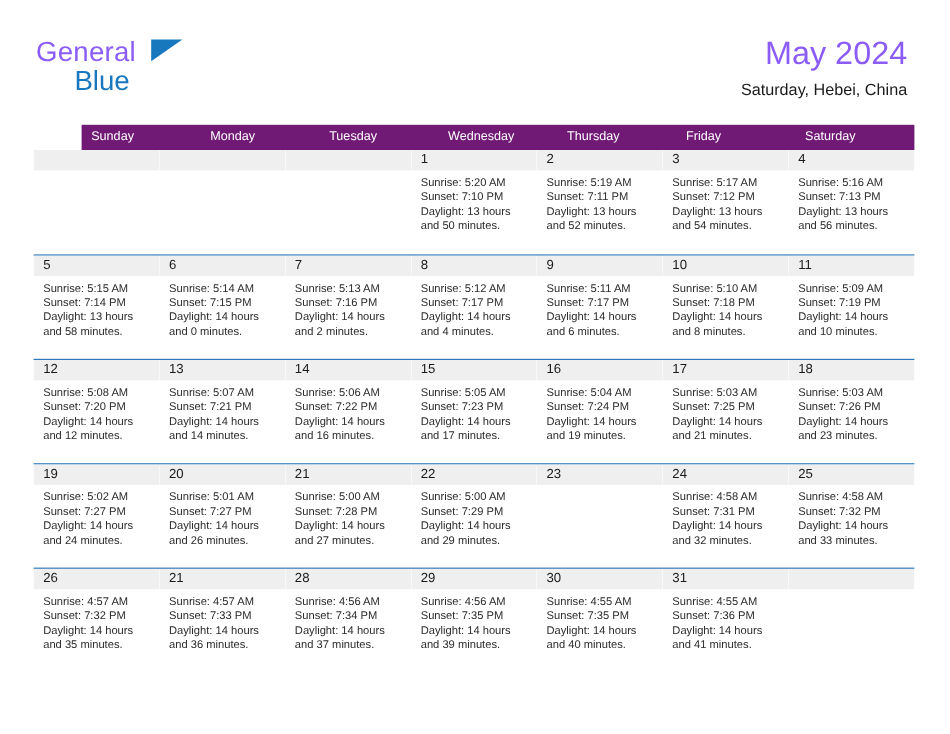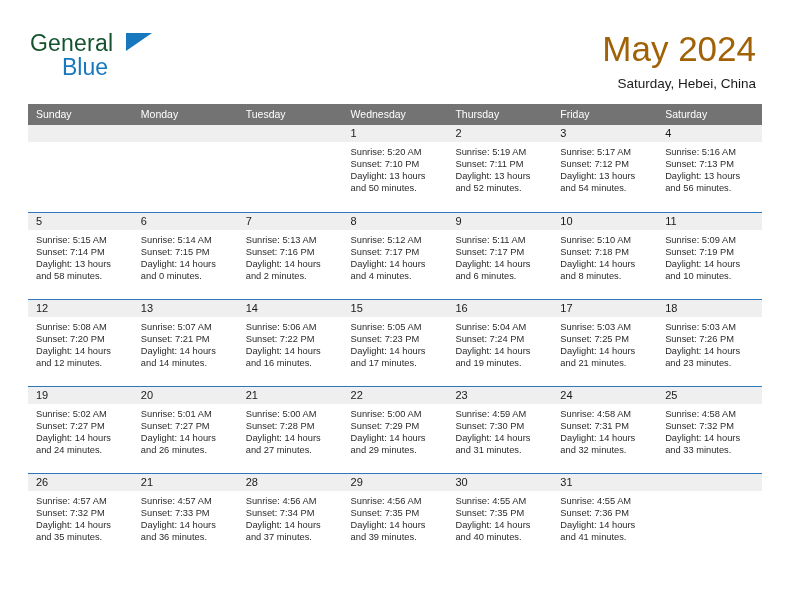--- a/index.html
+++ b/index.html
@@ -32,21 +32,21 @@
   }
   .brand {
     position: relative;
     width: 135px;
     height: 56px;
     padding-top: 4px;
   }
   .brand-general {
     font-size: 23px;
     letter-spacing: 0.2px;
-    color: #14532d;
+    color: #8b5cf6;
     line-height: 1;
     display: block;
   }
   .brand-blue {
     font-size: 23px;
     color: #1878be;
     line-height: 1;
     display: block;
     margin-top: 1px;
     margin-left: 32px;
@@ -58,41 +58,42 @@
     width: 0;
     height: 0;
     border-left: 26px solid #1878be;
     border-bottom: 18px solid transparent;
   }
   .title-block {
     text-align: right;
     padding-top: 2px;
   }
   .cal-title {
-    font-size: 35px;
-    color: #a16207;
+    font-size: 27px;
+    color: #8b5cf6;
     line-height: 1.1;
     white-space: nowrap;
   }
   .cal-location {
     font-size: 13.5px;
     color: #1a1a1a;
     margin-top: 7px;
     white-space: nowrap;
   }
 
   
   .calendar {
     margin: 0 30px 0 28px;
     width: 734px;
   }
   .dow-row {
     display: flex;
-    background: #737373;
+    background: #701a75;
     height: 21px;
+    margin-left: 40px;
   }
   .dow-cell {
     flex: 1 1 0;
     color: #ffffff;
     font-size: 10.5px;
     line-height: 21px;
     padding-left: 8px;
     box-sizing: border-box;
     white-space: nowrap;
   }
@@ -352,25 +353,20 @@
           <div class="day-cell">
             <div class="day-number">22</div>
             <div class="day-info">
               <div>Sunrise: 5:00 AM</div>
               <div>Sunset: 7:29 PM</div>
               <div class="wrap">Daylight: 14 hours and 29 minutes.</div>
             </div>
           </div>
           <div class="day-cell">
             <div class="day-number">23</div>
-            <div class="day-info">
-              <div>Sunrise: 4:59 AM</div>
-              <div>Sunset: 7:30 PM</div>
-              <div class="wrap">Daylight: 14 hours and 31 minutes.</div>
-            </div>
           </div>
           <div class="day-cell">
             <div class="day-number">24</div>
             <div class="day-info">
               <div>Sunrise: 4:58 AM</div>
               <div>Sunset: 7:31 PM</div>
               <div class="wrap">Daylight: 14 hours and 32 minutes.</div>
             </div>
           </div>
           <div class="day-cell">

